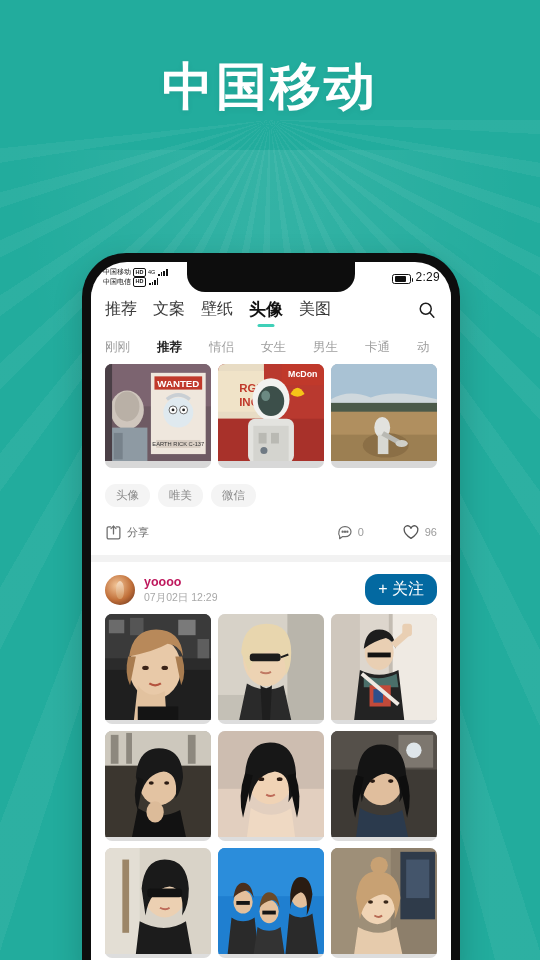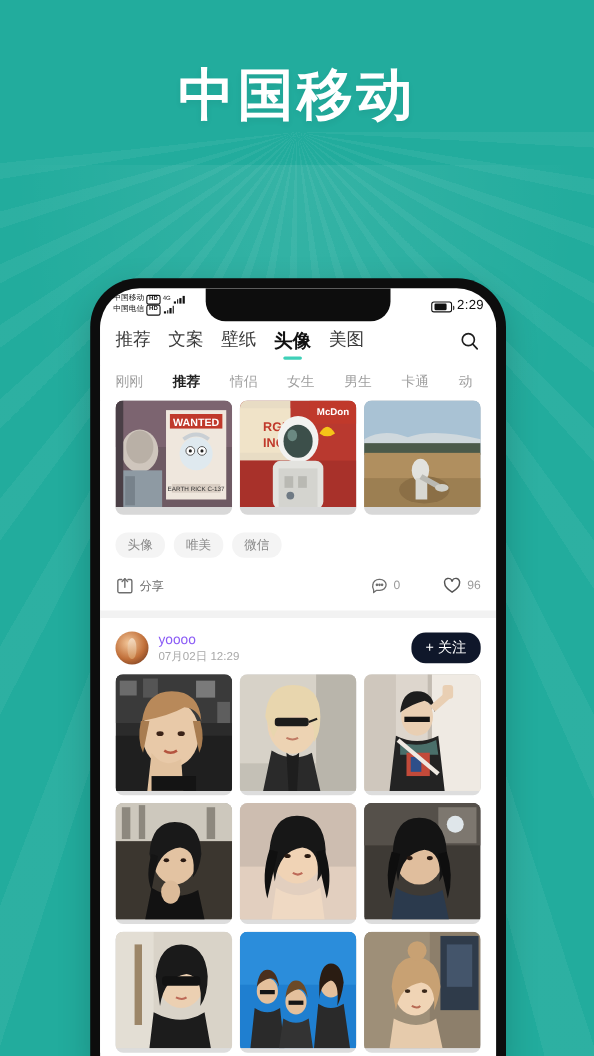--- a/index.html
+++ b/index.html
@@ -231,27 +231,27 @@
     position: relative;
   }
   .avatar::after{
     content:""; position:absolute; left:36%; top:20%;
     width:28%; height:62%;
     background: linear-gradient(180deg,#f7e3cd,#d59a63);
     border-radius: 50% 50% 45% 45%;
     opacity:.85;
   }
   .uinfo { margin-left: 9px; display: flex; flex-direction: column; gap: 2px; }
-  .uname { font-size: 12.5px; color: #8b5cf6; font-weight: 400; }
+  .uname { font-size: 12.5px; color: #be185d; font-weight: 700; }
   .udate { font-size: 10.5px; color: #a8a8a8; }
   .follow {
     margin-left: auto;
-    background: #0f172a;
+    background: #0369a1;
     color: #fff;
-    font-size: 13px;
+    font-size: 16px;
     border-radius: 13px;
     padding: 5px 13px;
     border: none;
     cursor: pointer;
     white-space: nowrap;
   }
   .posttitle {
     margin-top: 13px;
     font-size: 14px;
     color: #222;

